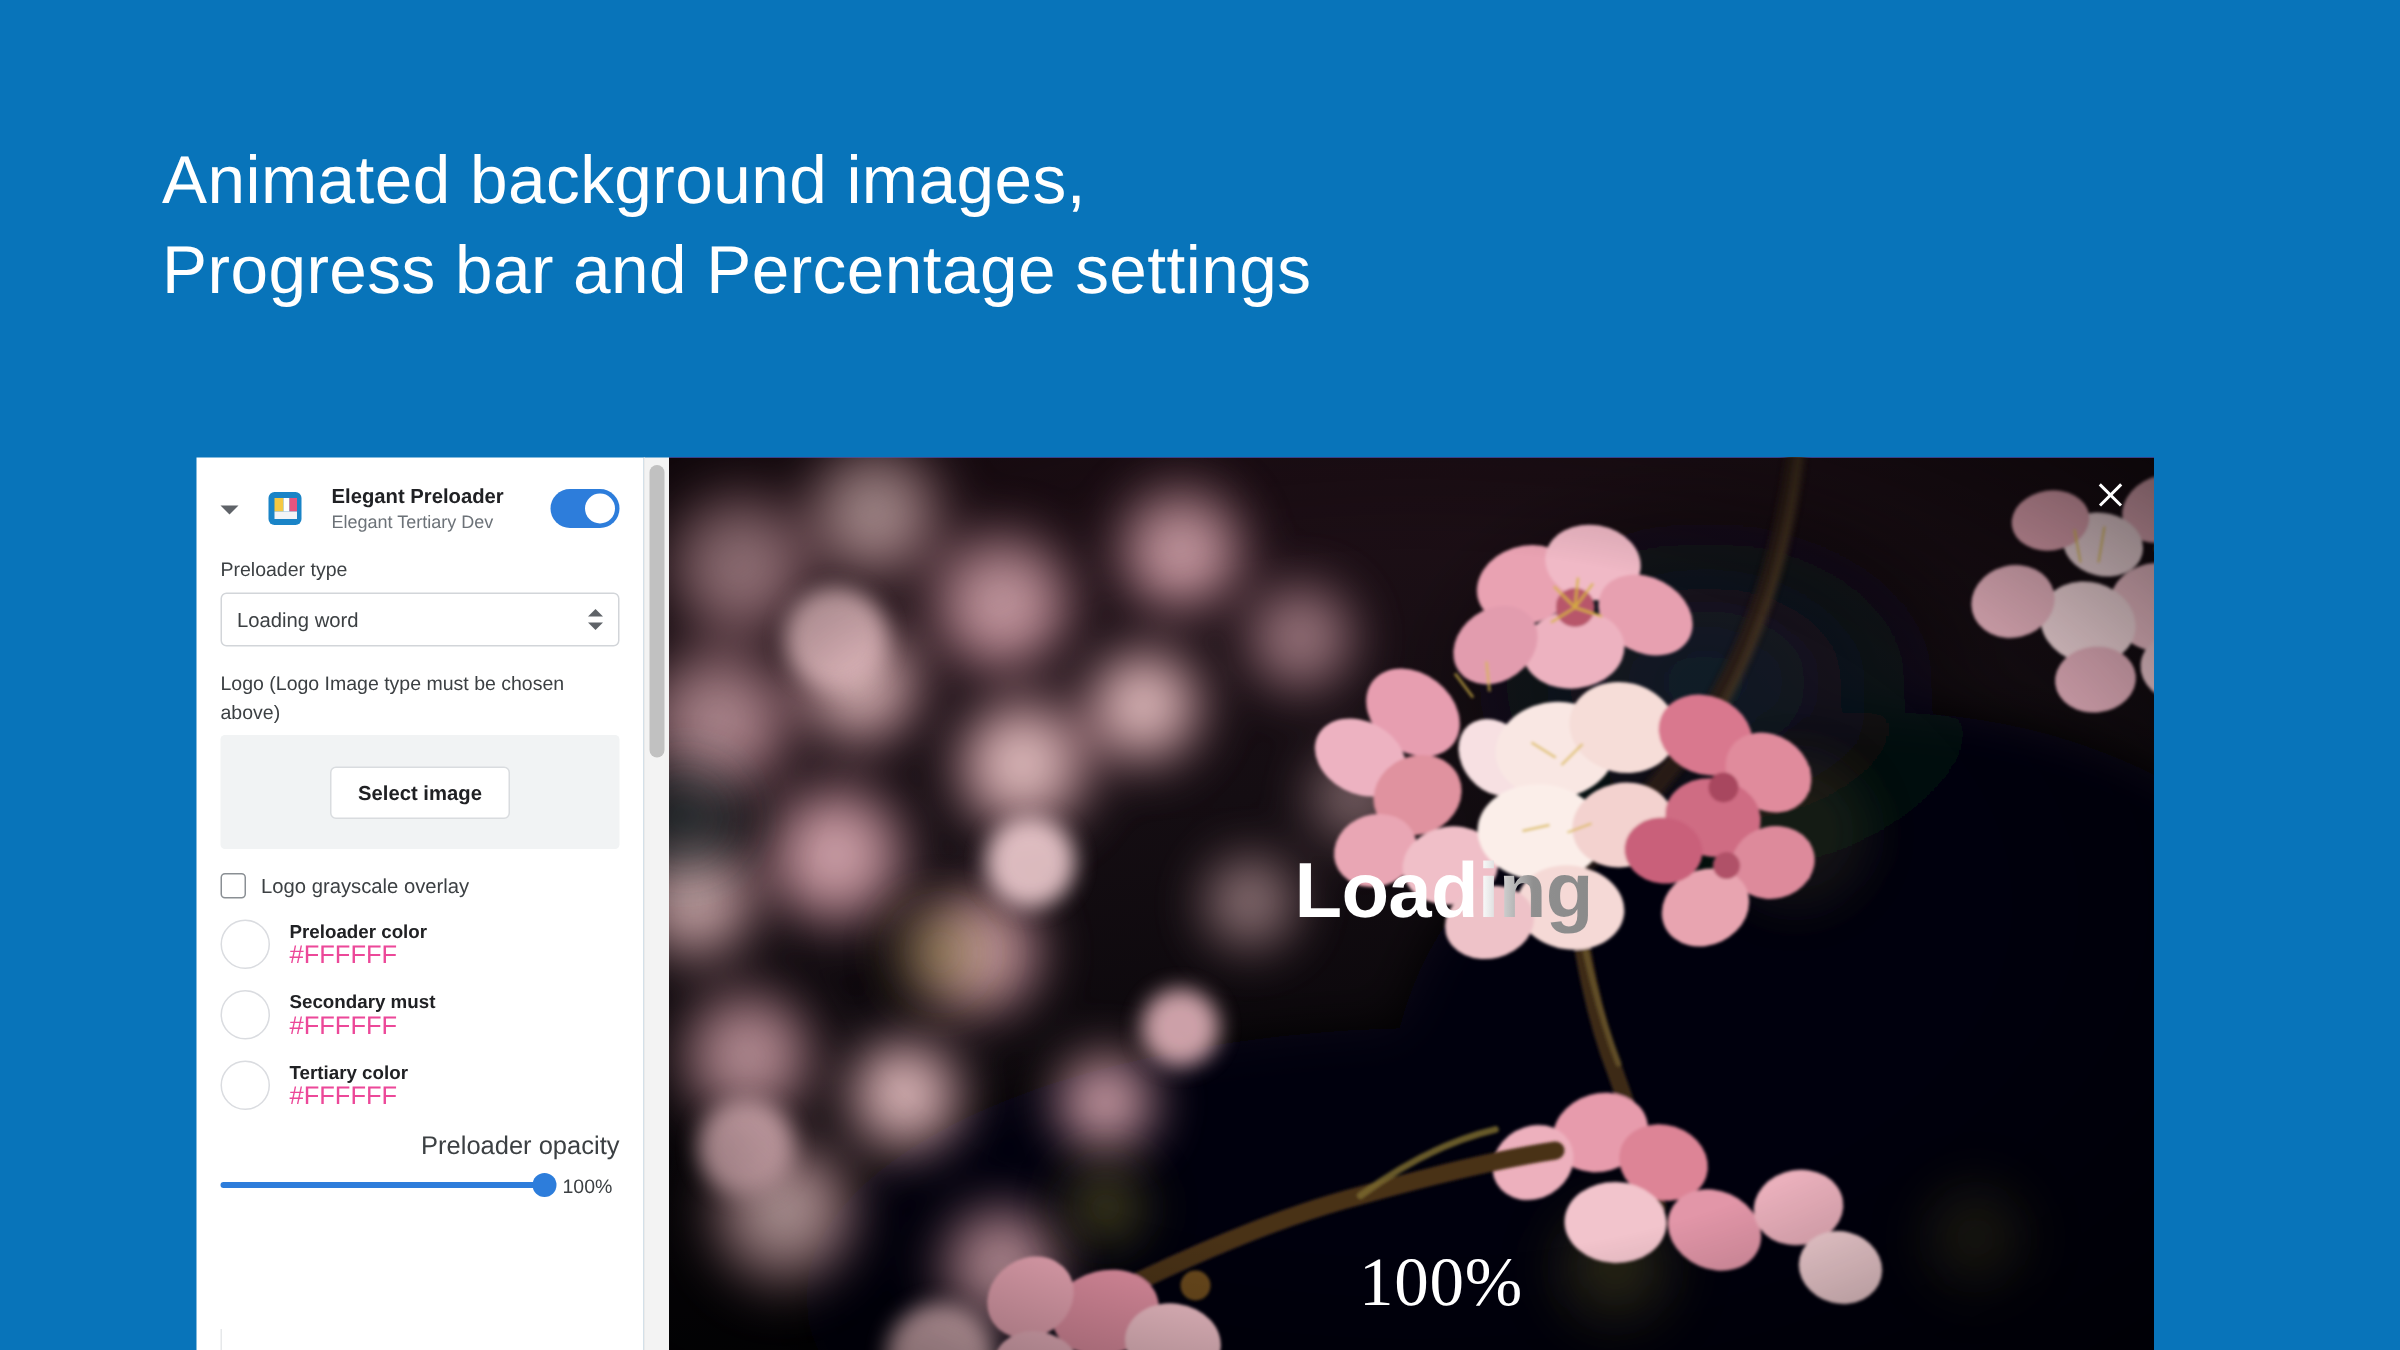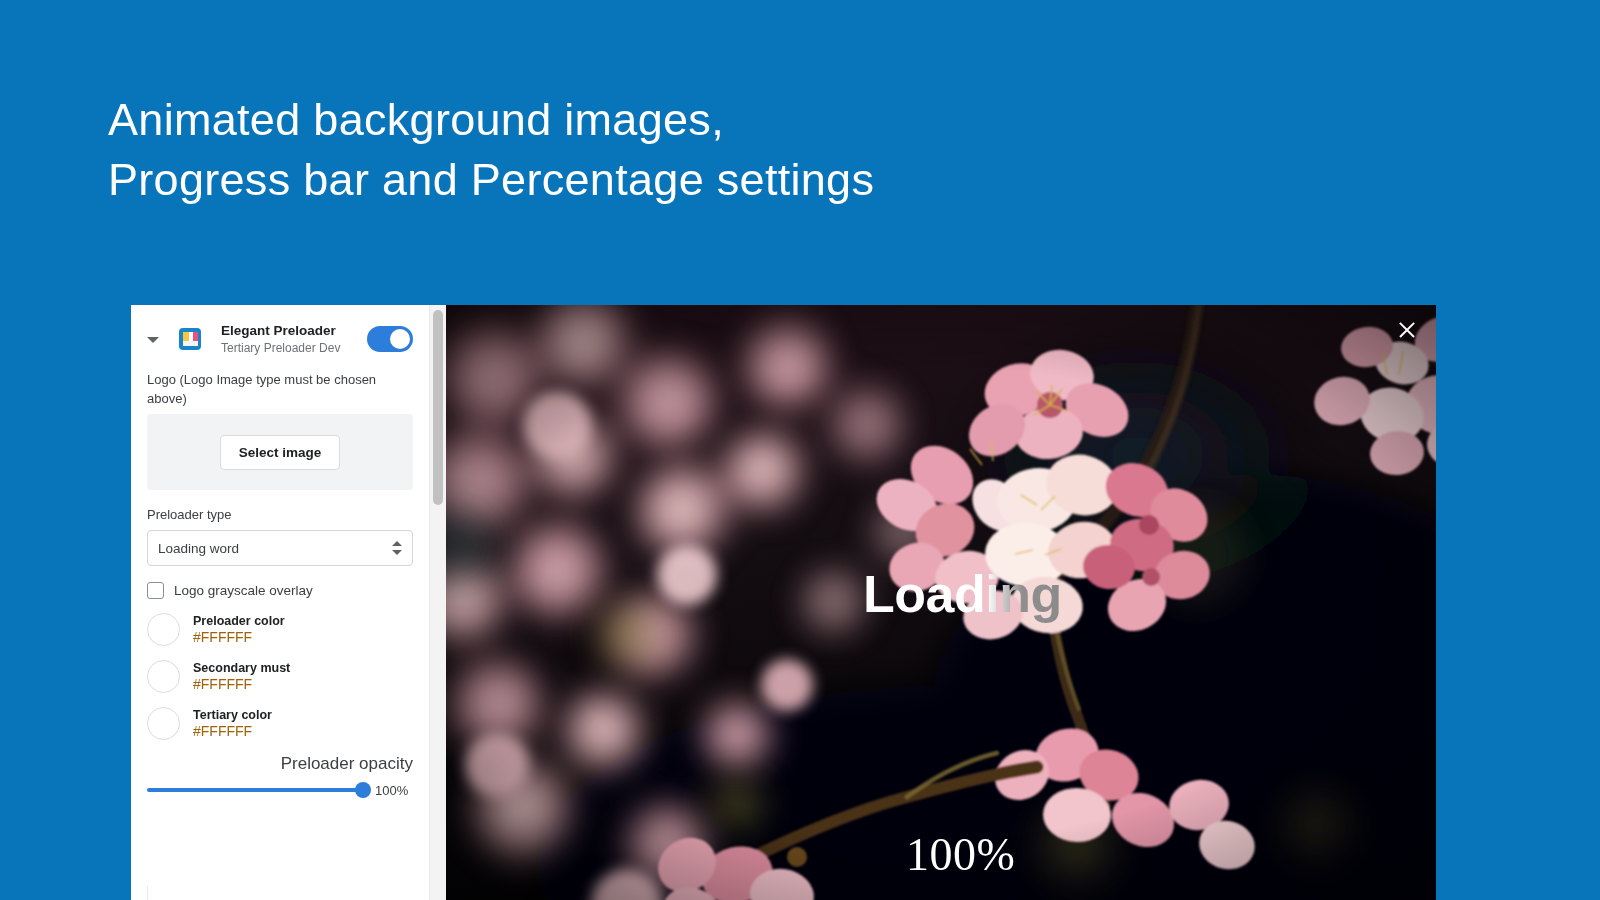--- a/index.html
+++ b/index.html
@@ -212,22 +212,22 @@
     flex: 0 0 33px;
     cursor: pointer;
   }
   .color-meta .cname {
     font-size: 12.5px;
     font-weight: 700;
     color: #202124;
     line-height: 16px;
   }
   .color-meta .cval {
-    font-size: 14px;
-    color: #a16207;
+    font-size: 17px;
+    color: #ec4899;
     line-height: 16px;
   }
 
   .slider-label {
     font-size: 17px;
     color: #3c4043;
     margin: 12px 0 8px 0;
     text-align: right;
   }
   .slider-row {
@@ -365,39 +365,39 @@
       <div class="ext-header">
         <div class="caret"></div>
         <div class="ext-icon">
           <div class="sq sq1"></div>
             <div class="sq sq2"></div>
           <div class="sq sq3"></div>
             <div class="sq sq4"></div>
         </div>
         <div class="ext-text">
           <div class="ext-title">Elegant Preloader</div>
-          <div class="ext-sub">Tertiary Preloader Dev</div>
+          <div class="ext-sub">Elegant Tertiary Dev</div>
         </div>
         <div class="toggle">
           <div class="knob"></div>
-        </div>
-      </div>
-
-      <div class="group">
-        <div class="field-label">Logo (Logo Image type must be chosen above)</div>
-        <div class="logo-dropzone">
-          <button class="btn-select-image">Select image</button>
         </div>
       </div>
 
       <div class="group">
         <div class="field-label">Preloader type</div>
         <div class="select-box">
           <span class="val">Loading word</span>
           <span class="spin"></span>
+        </div>
+      </div>
+
+      <div class="group">
+        <div class="field-label">Logo (Logo Image type must be chosen above)</div>
+        <div class="logo-dropzone">
+          <button class="btn-select-image">Select image</button>
         </div>
       </div>
 
       <div class="checkbox-row">
         <div class="cbox"></div>
         <span>Logo grayscale overlay</span>
       </div>
 
       <div class="color-row">
         <div class="swatch"></div>

